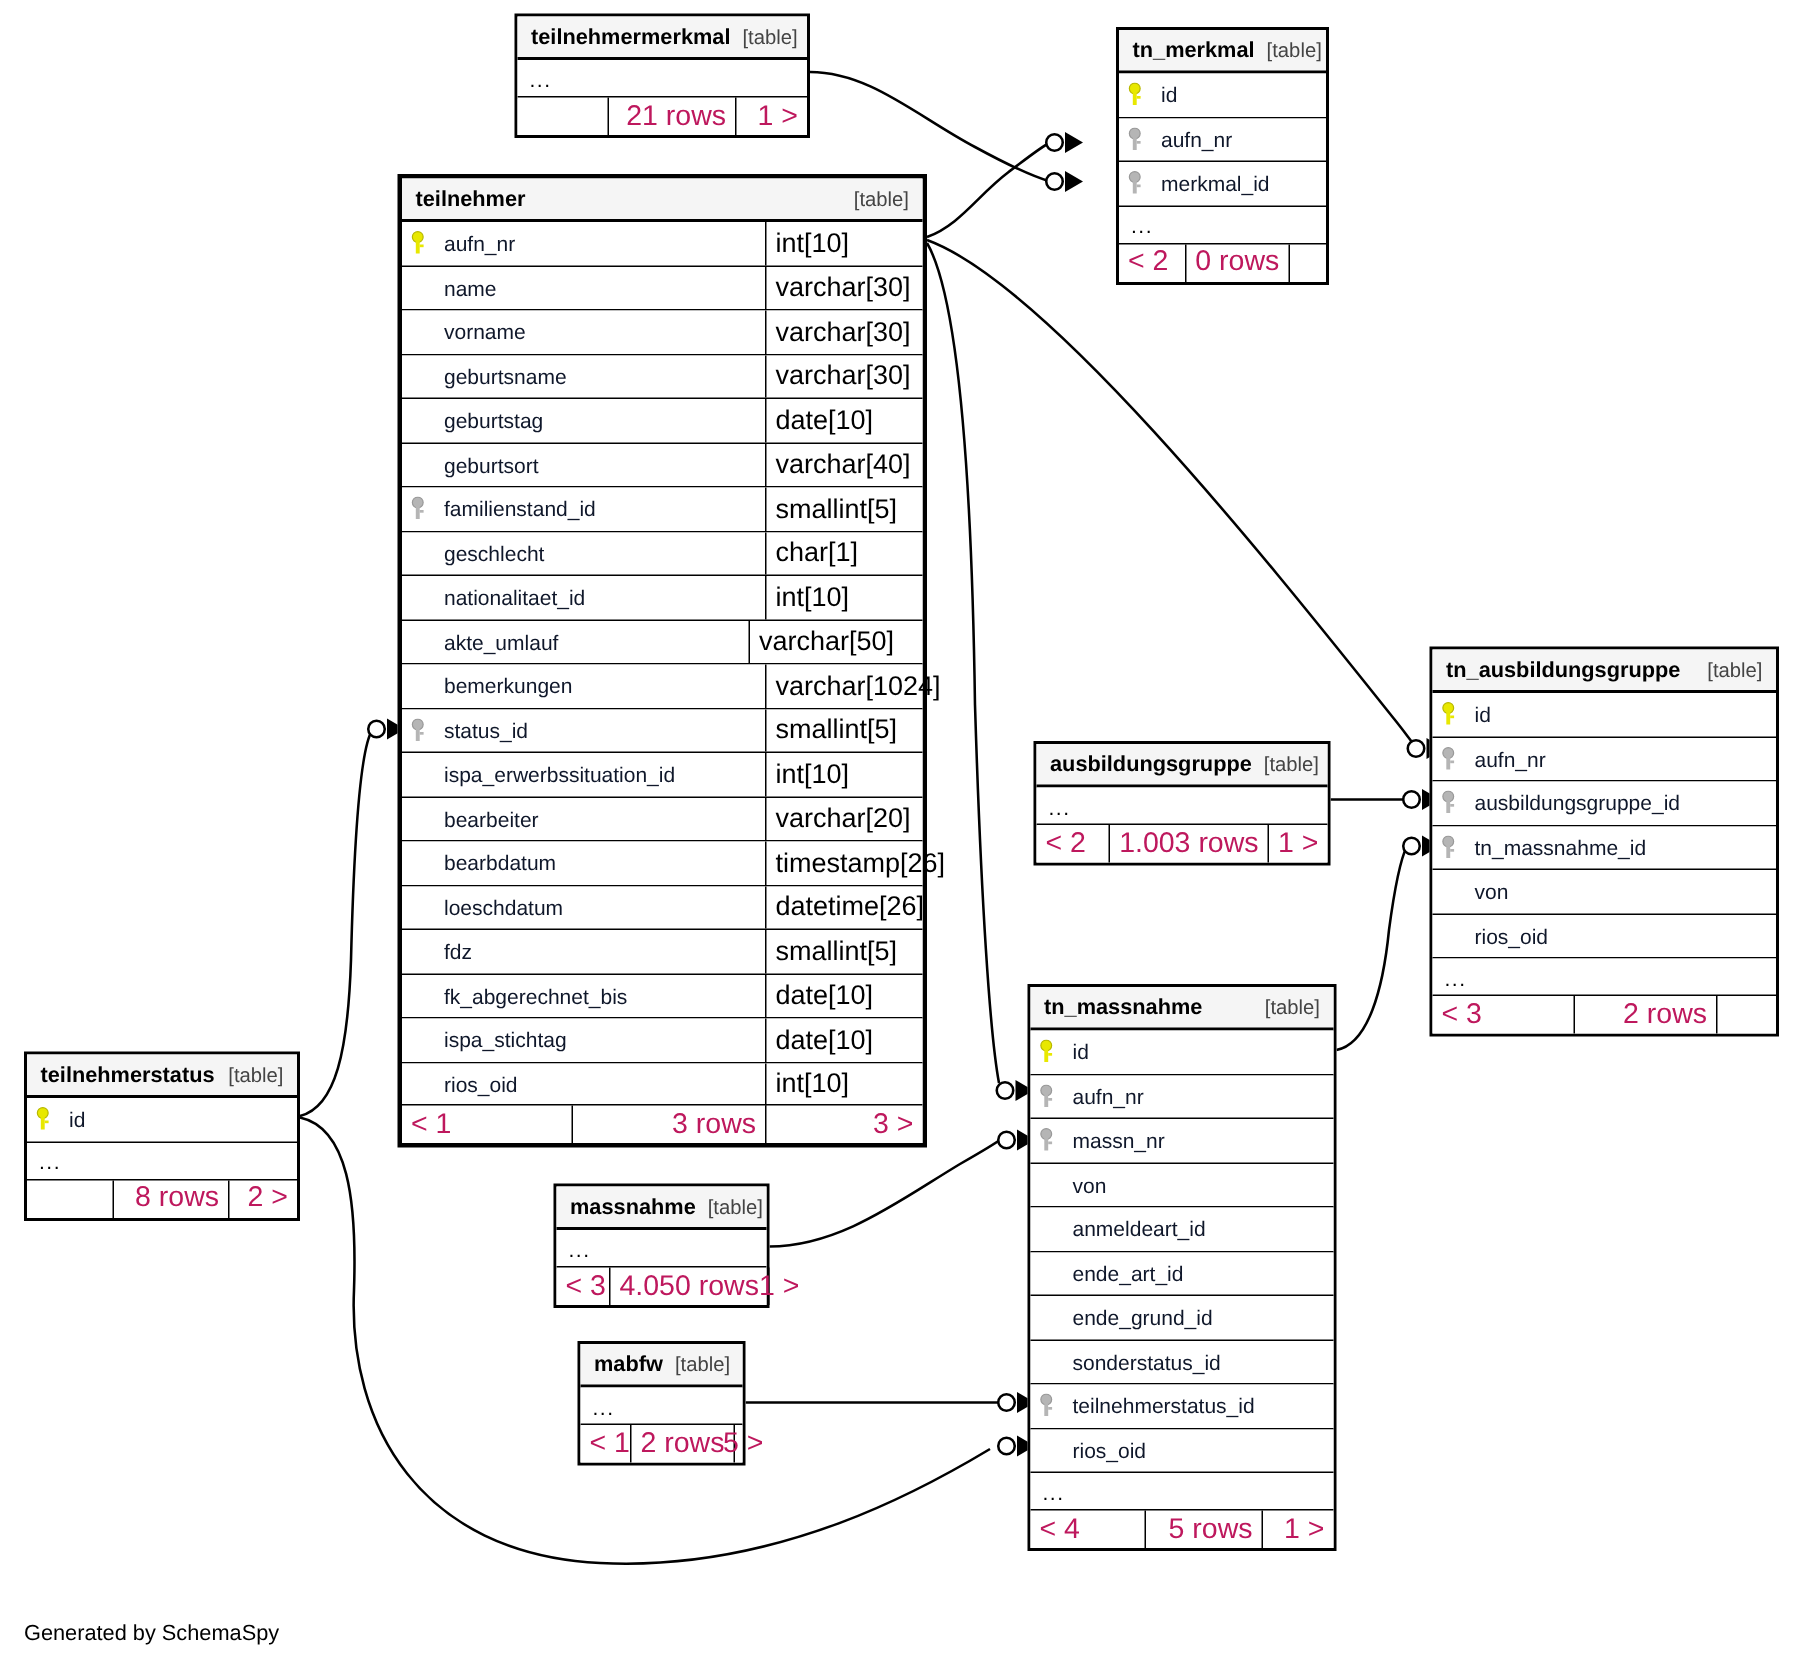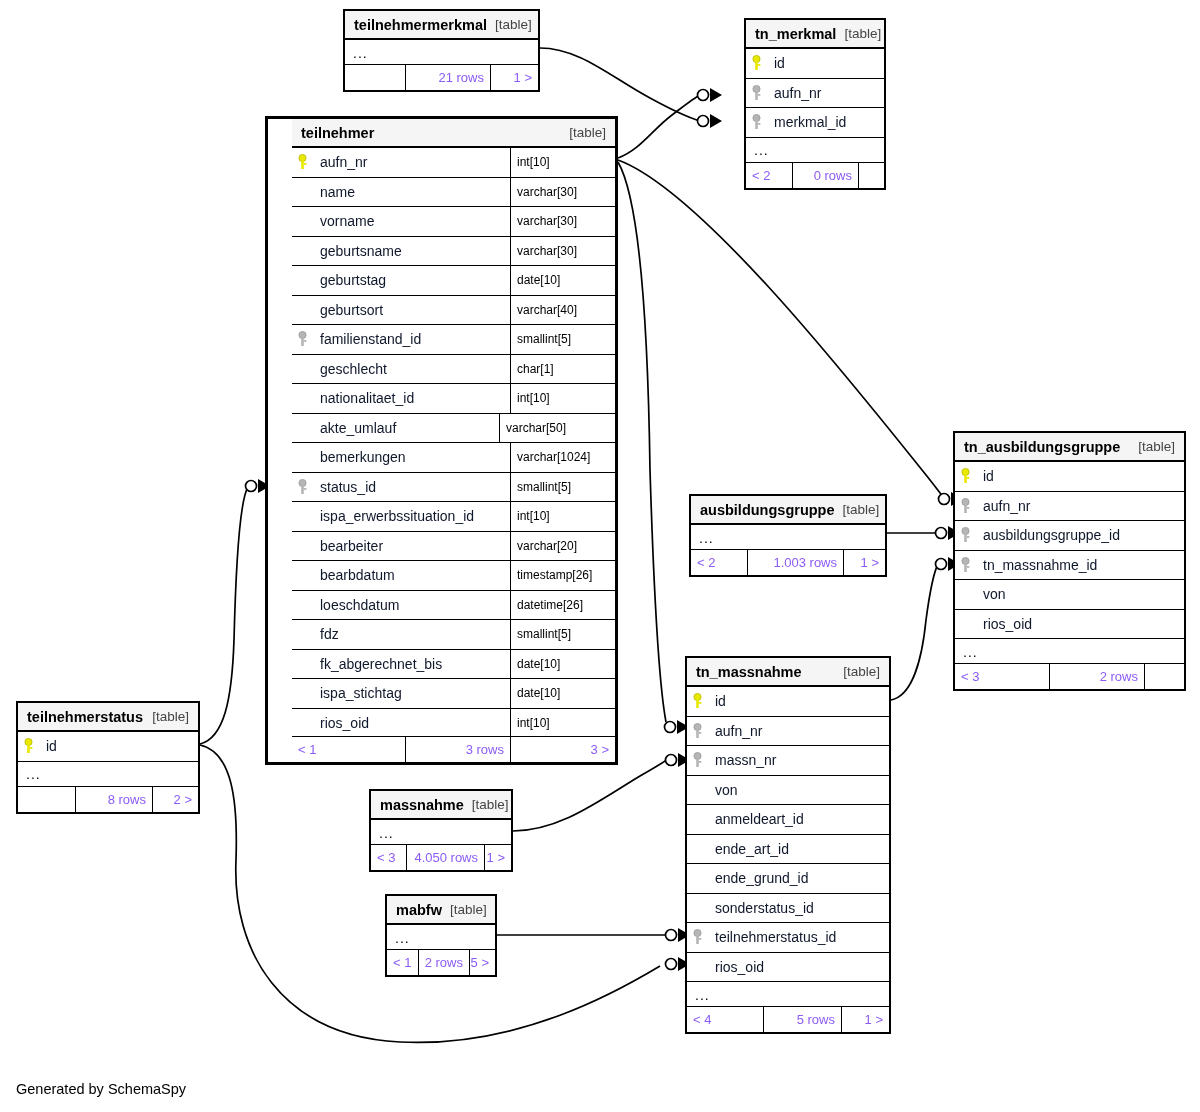--- a/index.html
+++ b/index.html
@@ -30,21 +30,21 @@
     pointer-events: none;
     z-index: 1;
   }
   .tbl {
     position: absolute;
     box-sizing: border-box;
     background: #ffffff;
     border: 2px solid #000000;
     z-index: 2;
   }
-  .tbl.thick { border-width: 3px; padding-left: 24px; }
+  .tbl.thick { border-width: 3px; }
 
   .tbl-head {
     display: flex;
     align-items: center;
     justify-content: space-between;
     background: #f5f5f5;
     border-bottom: 2px solid #000000;
     padding: 0 9px;
     height: 29px;
     box-sizing: border-box;
@@ -77,21 +77,21 @@
     font-size: 14px;
     color: #0f172a;
     white-space: nowrap;
     overflow: hidden;
   }
   .col-type {
     flex: 0 0 auto;
     display: flex;
     align-items: center;
     padding-left: 6px;
-    font-size: 12px;
+    font-size: 18px;
     color: #000;
     border-left: 1.6px solid #000000;
     white-space: nowrap;
     box-sizing: border-box;
   }
   .keyslot {
     width: 20px;
     flex: 0 0 20px;
     display: flex;
     align-items: center;
@@ -113,22 +113,22 @@
     display: flex;
     height: 26px;
     box-sizing: border-box;
     background: #ffffff;
     border-top: 1.6px solid #000000;
     margin-top: -1.6px;
   }
   .foot > div {
     display: flex;
     align-items: center;
-    font-size: 13px;
-    color: #8b5cf6;
+    font-size: 19px;
+    color: #be185d;
     box-sizing: border-box;
     border-left: 1.6px solid #000000;
     padding: 0 6px;
     white-space: nowrap;
     text-align: right;
   }
   .foot > div:first-child { border-left: none; }
   .foot .f-left { justify-content: flex-start; }
   .foot .f-mid { justify-content: flex-end; flex: 1 1 auto; }
   .foot .f-right { justify-content: flex-end; }

